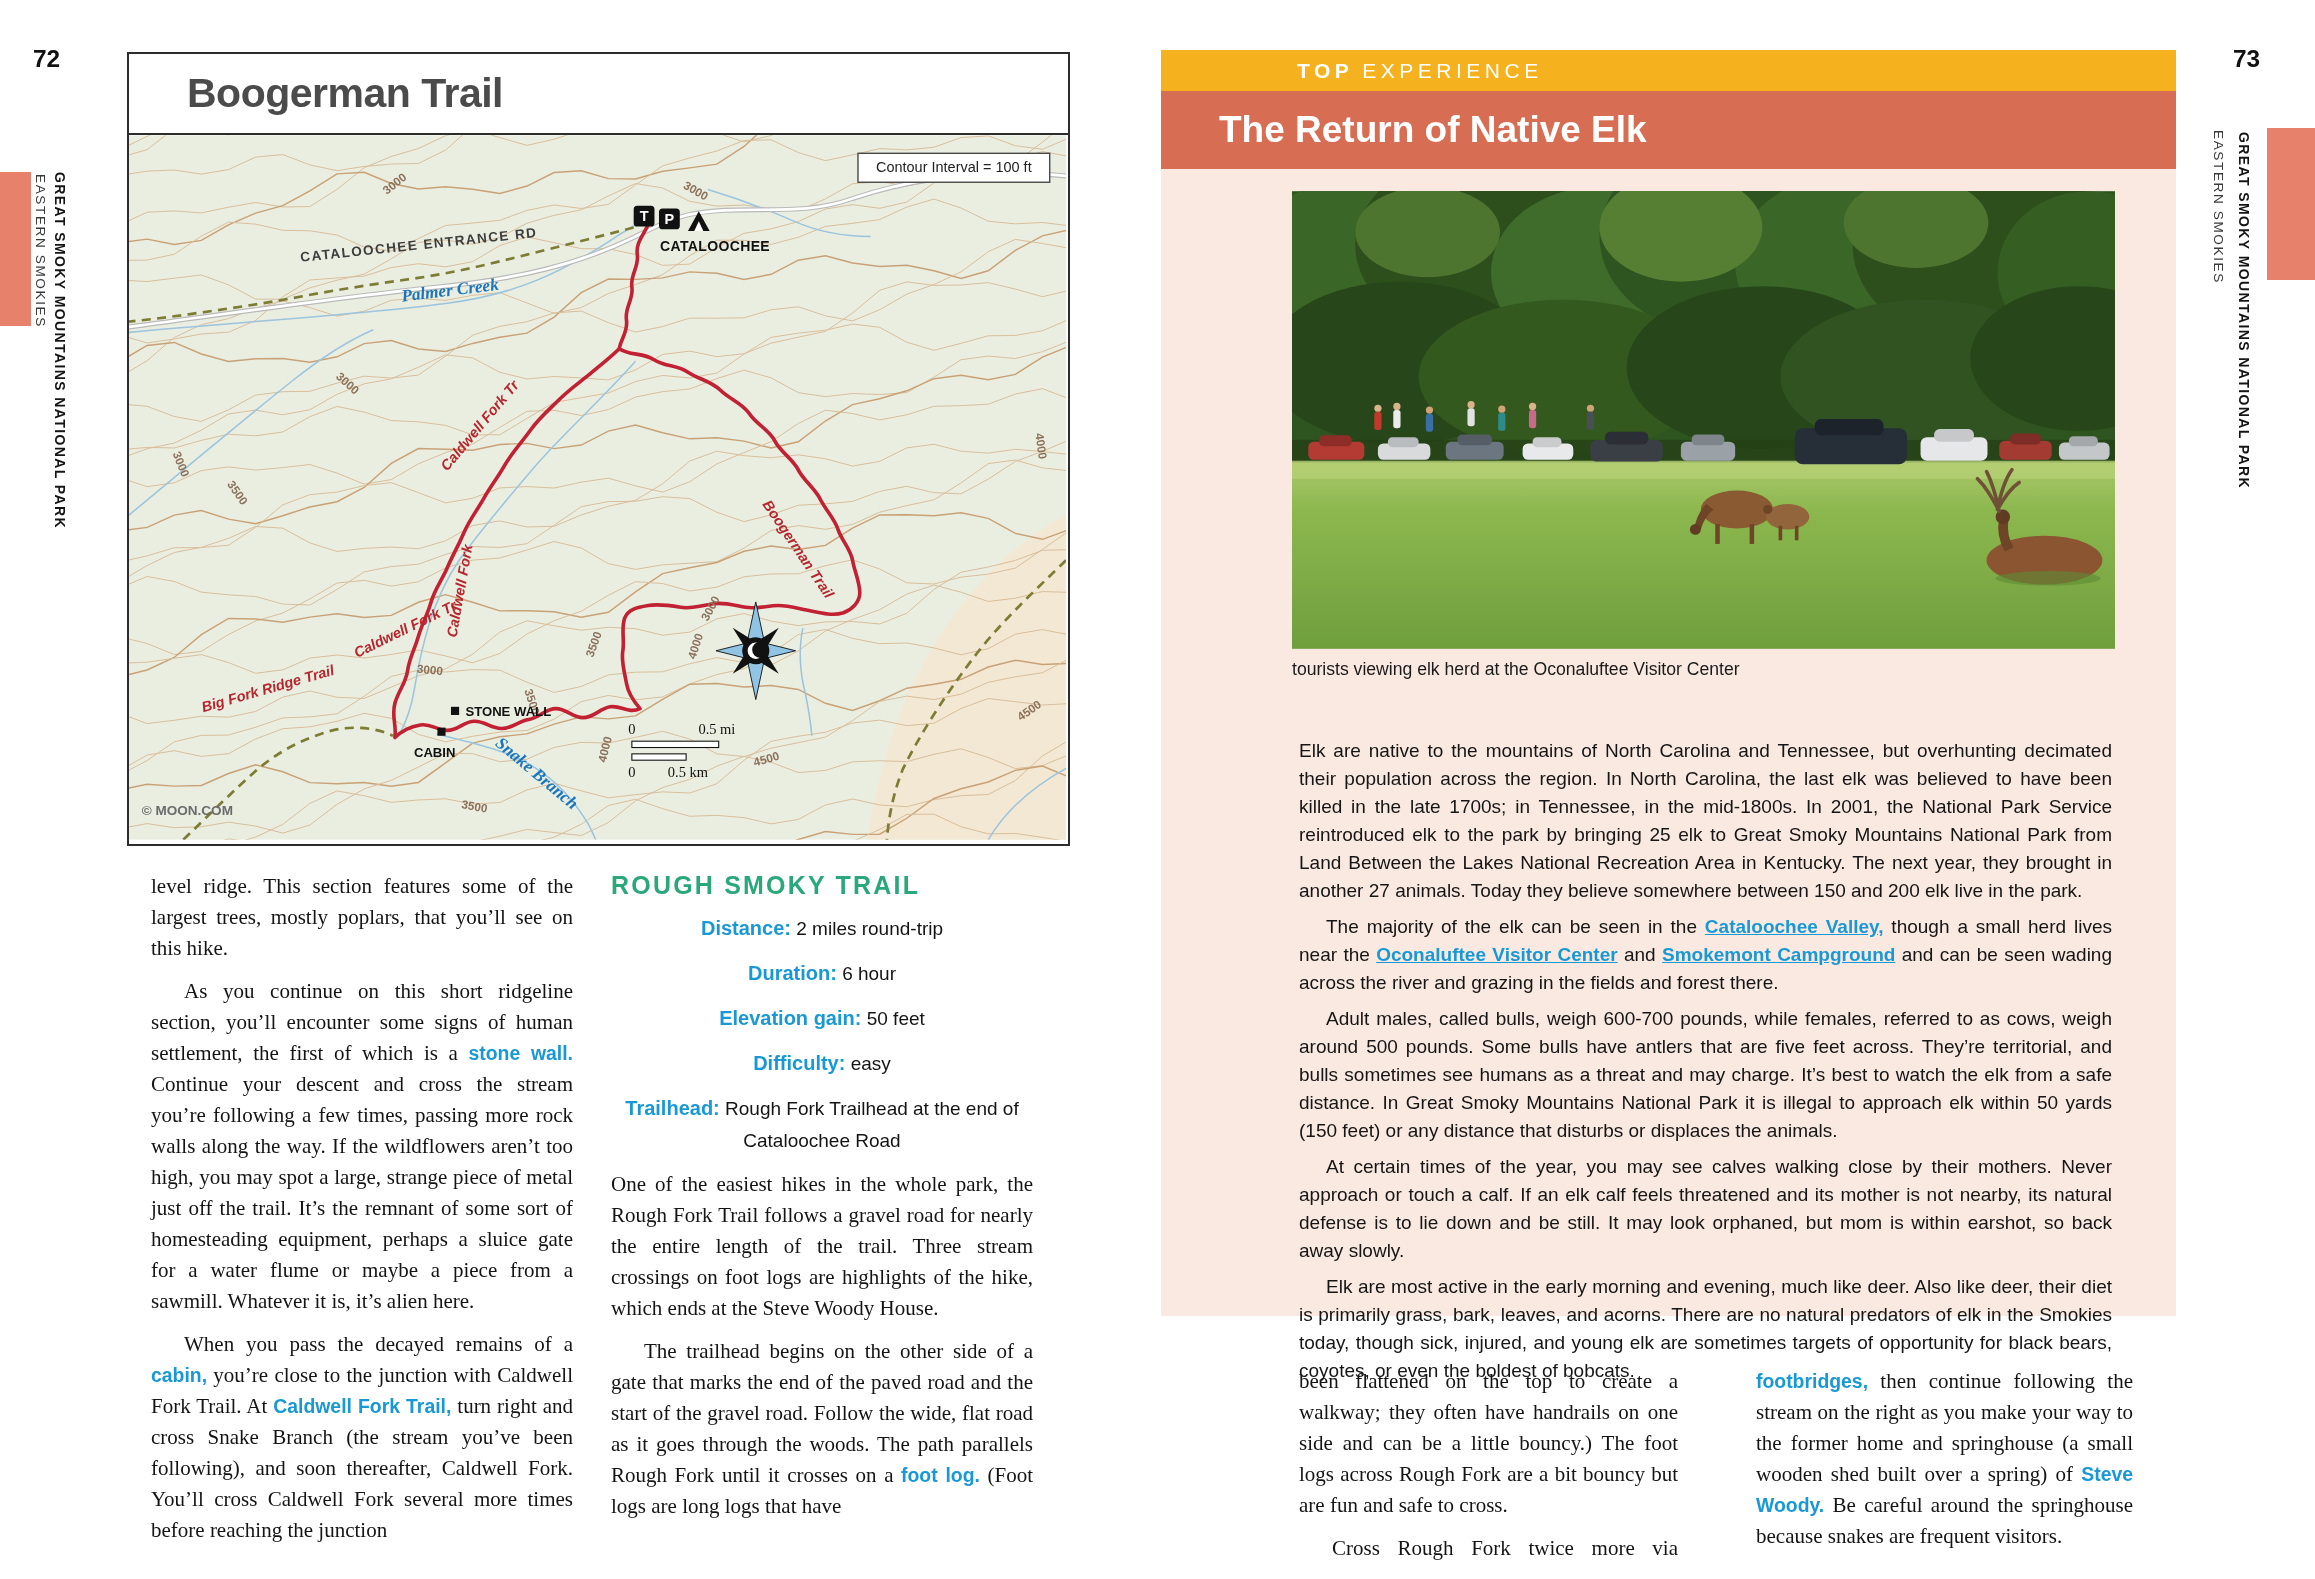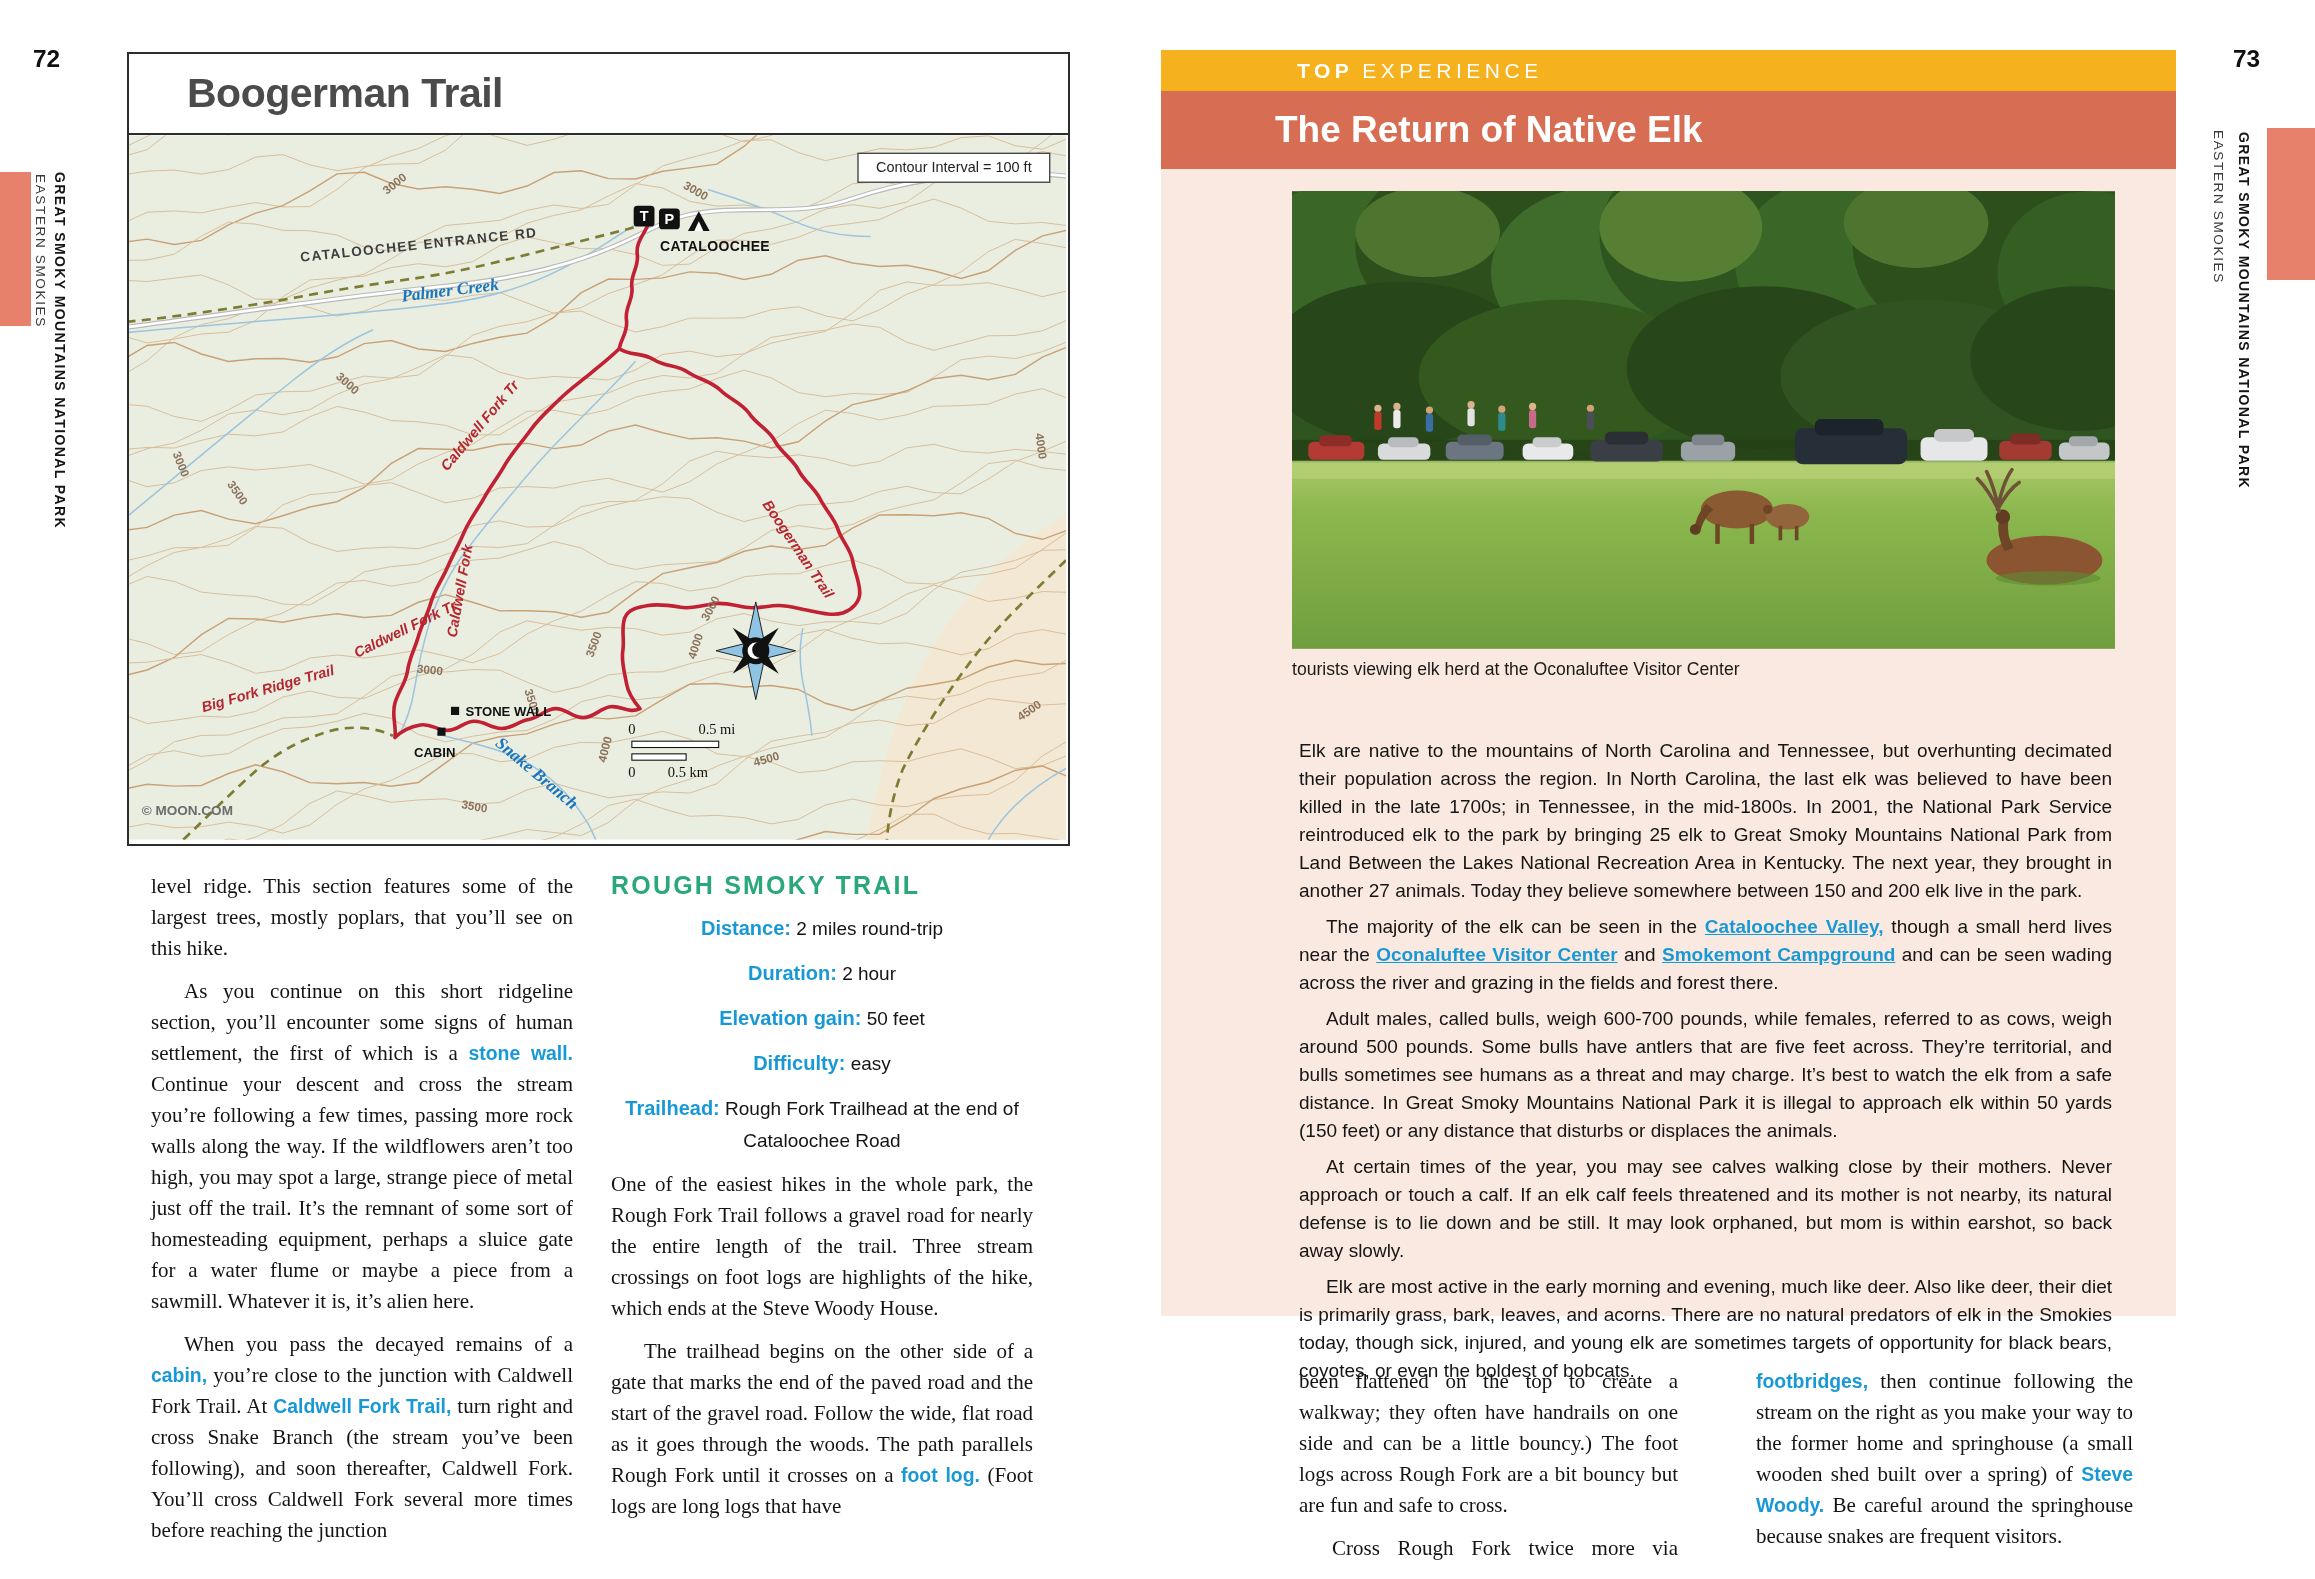--- a/index.html
+++ b/index.html
@@ -47,21 +47,21 @@
   .trailheading{font:bold 25px "Liberation Sans",sans-serif;color:#2aa87a;letter-spacing:2.2px;
                 margin:34px 0 7.2px 0;text-align:left;text-indent:0;}
   .statline{font:19px/32px "Liberation Sans",sans-serif;text-align:center;text-indent:0;}
   .statlabel{font-weight:bold;color:#1899d6;font-size:20px;}
   
   #banner-yellow{position:absolute;left:1161px;top:50px;width:1015px;height:42px;background:#f6b11f;
                  display:flex;align-items:center;padding-left:136px;box-sizing:border-box;}
   #banner-yellow .kb{font:bold 21px "Liberation Sans",sans-serif;color:#fff;letter-spacing:4.5px;}
   #banner-yellow .kr{font:21px "Liberation Sans",sans-serif;color:#fff;letter-spacing:4.5px;margin-left:9px;}
   #banner-red{position:absolute;left:1161px;top:91px;width:1015px;height:78px;background:#d76e54;
-              display:flex;align-items:center;padding-left:114px;box-sizing:border-box;}
+              display:flex;align-items:center;padding-left:58px;box-sizing:border-box;}
   #banner-red .ttl{font:bold 37px "Liberation Sans",sans-serif;color:#fff;}
   #pinkbox{position:absolute;left:1161px;top:169px;width:1015px;height:1147px;background:#f9e9e1;}
   #photo{position:absolute;left:1292px;top:191px;width:823px;height:458px;}
   #photocaption{position:absolute;left:1292px;top:659px;width:829px;
                 font:17.6px "Liberation Sans",sans-serif;color:#1a1a1a;text-align:left;}
   #article{position:absolute;left:1291px;top:729px;width:829px;
            font:19px/28px "Liberation Sans",sans-serif;text-align:justify;color:#151515;}
   #article p{margin:8px;}
   .rind{text-indent:27px;}
   .ablue{color:#1899d6;font-weight:bold;text-decoration:underline;}
@@ -246,21 +246,21 @@
 
   <div class="sercol" style="left:139px;top:859px;width:446px;">
     <p><span>level ridge. This section features some of the largest trees, mostly poplars, that you’ll see on this hike.</span></p>
     <p class="ind"><span>As you continue on this short ridgeline section, you’ll encounter some signs of human settlement, the first of which is a </span><span class="blue">stone wall.</span><span> Continue your descent and cross the stream you’re following a few times, passing more rock walls along the way. If the wildflowers aren’t too high, you may spot a large, strange piece of metal just off the trail. It’s the remnant of some sort of homesteading equipment, perhaps a sluice gate for a water flume or maybe a piece from a sawmill. Whatever it is, it’s alien here.</span></p>
     <p class="ind"><span>When you pass the decayed remains of a </span><span class="blue">cabin,</span><span> you’re close to the junction with Caldwell Fork Trail. At </span><span class="blue">Caldwell Fork Trail,</span><span> turn right and cross Snake Branch (the stream you’ve been following), and soon thereafter, Caldwell Fork. You’ll cross Caldwell Fork several more times before reaching the junction</span></p>
   </div>
 
   <div class="sercol" style="left:599px;top:859px;width:446px;">
     <p class="trailheading">ROUGH SMOKY TRAIL</p>
     <p class="statline"><span class="statlabel">Distance:</span> <span>2 miles round-trip</span></p>
-    <p class="statline"><span class="statlabel">Duration:</span> <span>2 hour</span></p>
+    <p class="statline"><span class="statlabel">Duration:</span> <span>6 hour</span></p>
     <p class="statline"><span class="statlabel">Elevation gain:</span> <span>50 feet</span></p>
     <p class="statline"><span class="statlabel">Difficulty:</span> <span>easy</span></p>
     <p class="statline"><span class="statlabel">Trailhead:</span> <span>Rough Fork Trailhead at the end of Cataloochee Road</span></p>
     <p><span>One of the easiest hikes in the whole park, the Rough Fork Trail follows a gravel road for nearly the entire length of the trail. Three stream crossings on foot logs are highlights of the hike, which ends at the Steve Woody House.</span></p>
     <p class="ind"><span>The trailhead begins on the other side of a gate that marks the end of the paved road and the start of the gravel road. Follow the wide, flat road as it goes through the woods. The path parallels Rough Fork until it crosses on a </span><span class="blue">foot log.</span><span> (Foot logs are long logs that have</span></p>
   </div>
 
   <div id="banner-yellow">
     <span class="kb">TOP</span>
     <span class="kr">EXPERIENCE</span>

